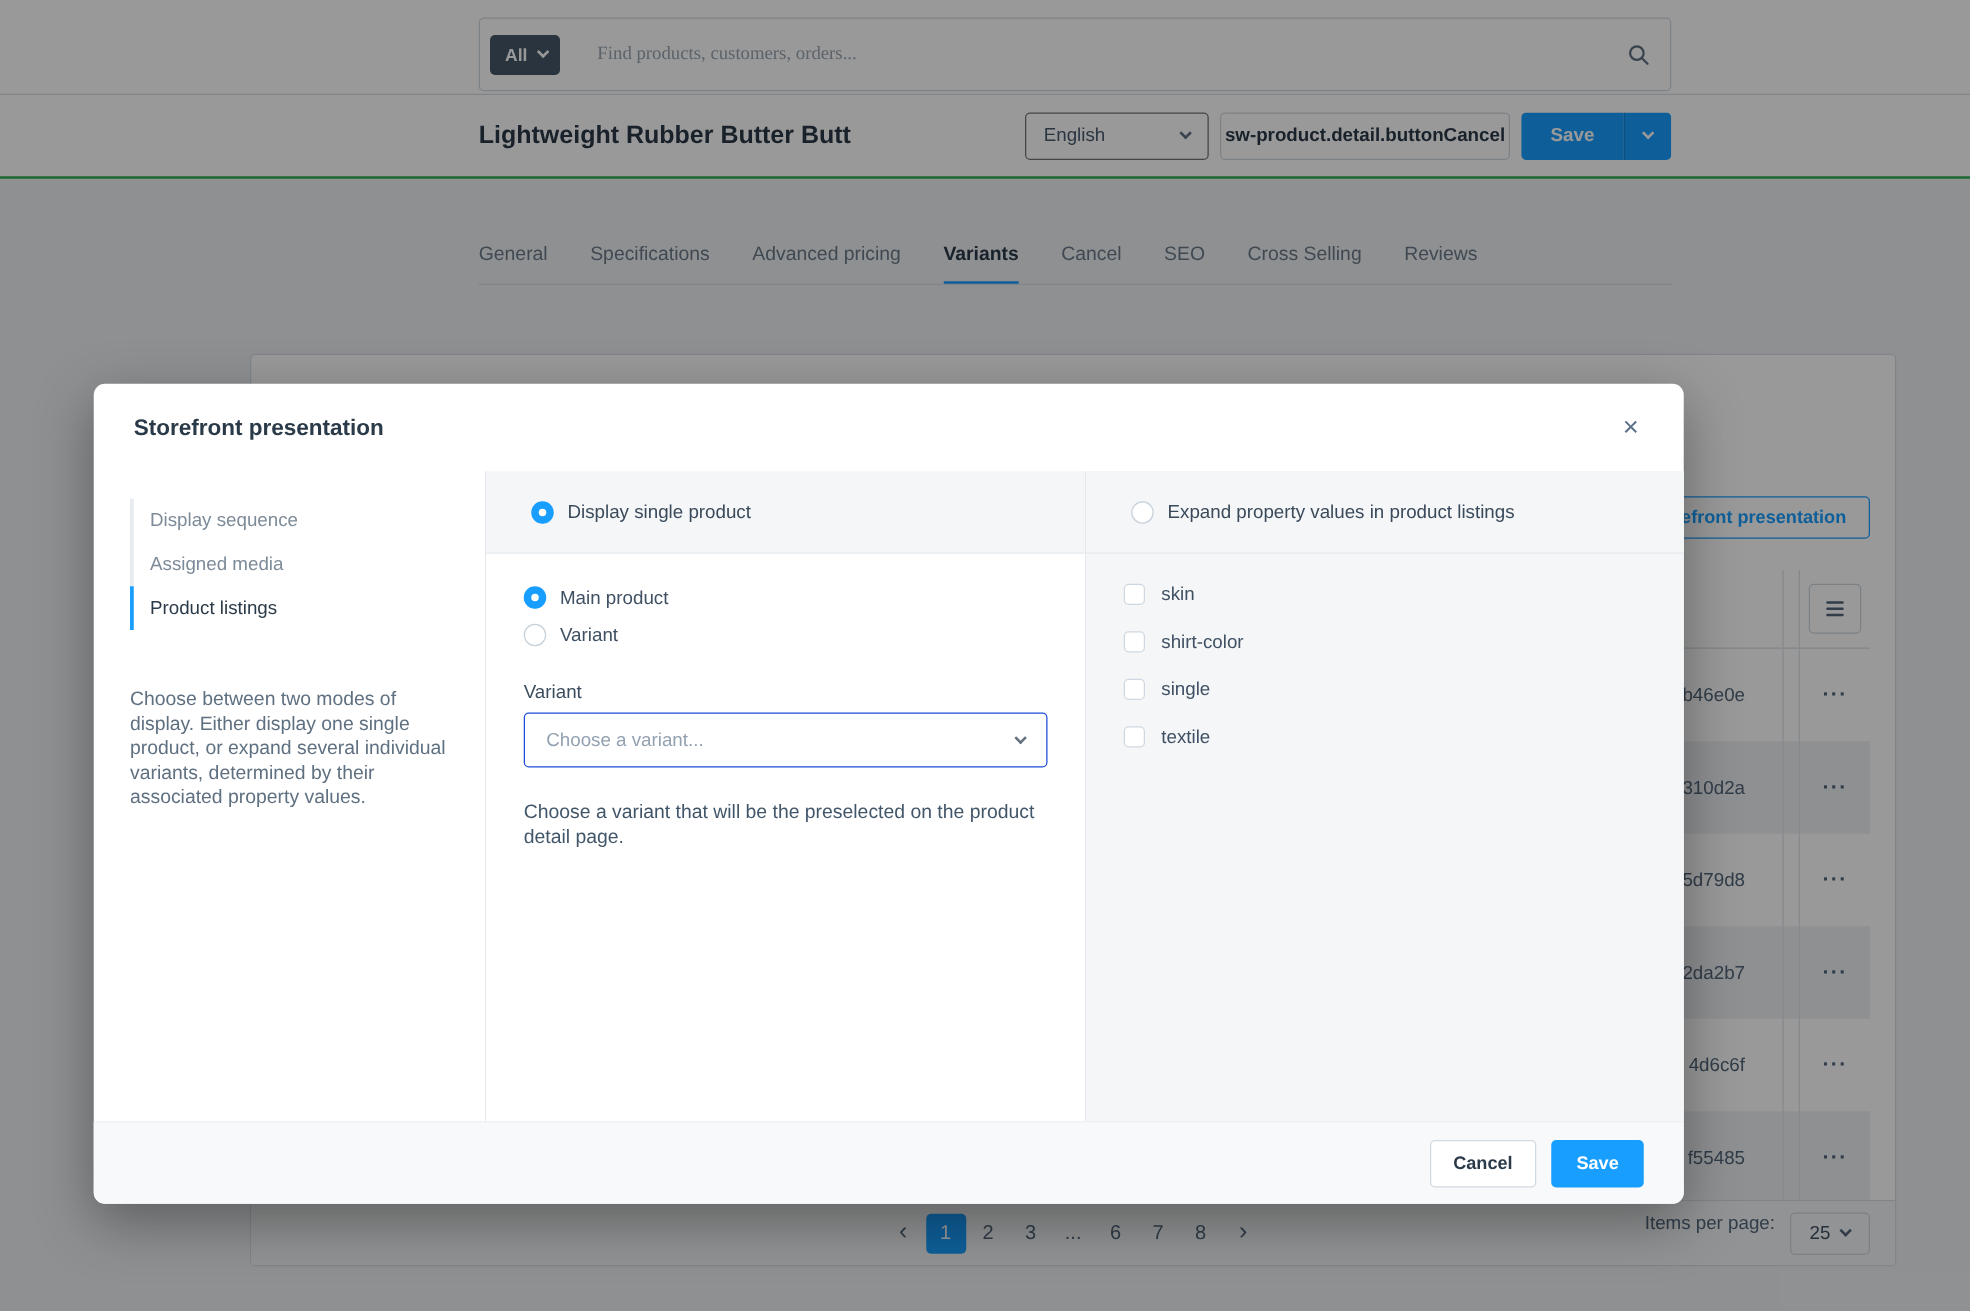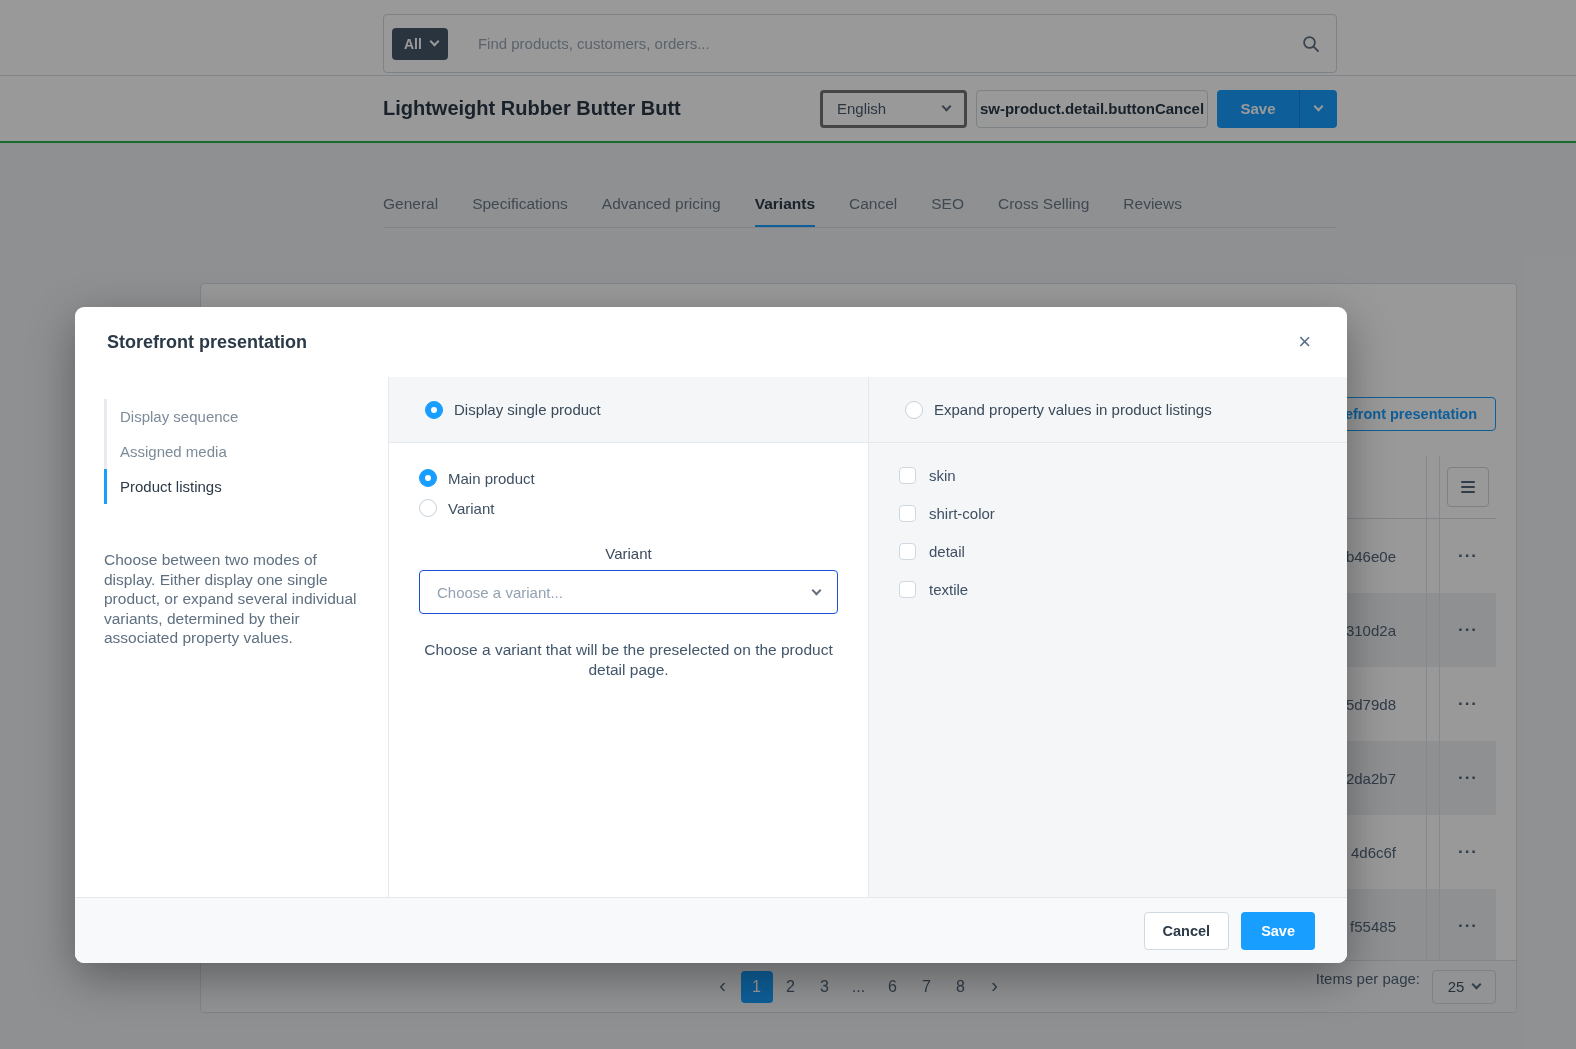--- a/index.html
+++ b/index.html
@@ -5,28 +5,28 @@
   * { margin:0; padding:0; box-sizing:border-box; }
   html,body { font-family:"Liberation Sans", sans-serif; }
   .stage { position:relative; width:1576px; height:1049px; background:#eef1f4; overflow:hidden; }
 
   
   .topbar { position:absolute; top:0; left:0; right:0; height:76px; background:#fff; border-bottom:1px solid #d8dee4; }
   .searchbar { position:absolute; left:383px; top:14px; width:954px; height:59px; border:1px solid #d1d9e0; border-radius:4px; background:#fff; display:flex; align-items:center; gap:30px; padding:0 16px 0 8px; }
   .scope-btn { height:32px; padding:0 10px 0 12px; background:#46586a; color:#fff; border:none; border-radius:4px; font-size:14px; font-weight:bold; display:flex; align-items:center; gap:9px; cursor:pointer; }
   .chev { width:7px; height:7px; border-right:2px solid currentColor; border-bottom:2px solid currentColor; transform:rotate(45deg); display:inline-block; position:relative; top:-2px; }
   .scope-btn .chev { color:#fff; }
-  .search-input { flex:1; border:none; outline:none; font-size:15px; color:#ef4444; background:transparent; }
+  .search-input { flex:1; border:none; outline:none; font-size:15px; color:#ef4444; background:transparent;font-family:Liberation Serif, serif; }
   .search-input::placeholder { color:#98a5b3; }
   .search-glass { flex:0 0 auto; display:flex; }
 
   .smartbar { position:absolute; top:76px; left:0; right:0; height:67px; background:#fff; border-bottom:2px solid #2fae52; display:flex; align-items:center; justify-content:space-between; padding:0 239px 0 383px; }
   .sb-title { font-size:20px; font-weight:bold; color:#2b3a48; }
   .sb-actions { display:flex; align-items:center; gap:9px; }
-  .lang-select { width:147px; height:38px; border:3px solid #737373; border-radius:4px; background:#fff; display:flex; align-items:center; justify-content:space-between; padding:0 14px; font-size:15px; color:#4a5b6d; cursor:pointer; }
+  .lang-select { width:147px; height:38px; border:1px solid #737373; border-radius:4px; background:#fff; display:flex; align-items:center; justify-content:space-between; padding:0 14px; font-size:15px; color:#4a5b6d; cursor:pointer; }
   .lang-select .chev { color:#5f7183; }
   .cancel-btn { width:232px; height:38px; border:1px solid #d1d9e0; border-radius:4px; background:#fff; font-size:15px; font-weight:600; color:#2b3a48; display:flex; align-items:center; justify-content:center; cursor:pointer; }
   .save-split { height:38px; border-radius:4px; overflow:hidden; display:flex; cursor:pointer; }
   .save-main { width:82px; background:#189eff; color:#fff; border:none; font-size:15px; font-weight:600; display:flex; align-items:center; justify-content:center; }
   .save-caret { width:38px; background:#189eff; border:none; border-left:1px solid rgba(0,0,0,0.15); display:flex; align-items:center; justify-content:center; }
   .save-caret .chev { color:#fff; }
 
   .tabsbar { position:absolute; top:143px; left:383px; width:954px; height:85px; display:flex; align-items:flex-end; gap:34px; border-bottom:1px solid #d8dee4; }
   .tab { font-size:15.5px; color:#6b7a88; padding-bottom:14px; cursor:pointer; }
   .tab.active { color:#2b3a48; font-weight:600; border-bottom:2px solid #189eff; padding-bottom:12px; }
@@ -64,21 +64,21 @@
   .modal-body { flex:1; display:flex; min-height:0; }
   .m-sidebar { flex:0 0 313px; padding:22px 26px 0 29px; }
   .m-nav { list-style:none; }
   .m-nav li { padding:9px 0 9px 13px; border-left:3px solid #e7ebef; font-size:15px; color:#7d8b99; cursor:pointer; }
   .m-nav li.active { border-left-color:#189eff; color:#2b3a48; }
   .m-desc { margin-top:46px; font-size:15.5px; line-height:19.5px; color:#5f7081; }
   .m-middle { flex:0 0 481px; border-left:1px solid #e5e9ed; border-right:1px solid #e5e9ed; display:flex; flex-direction:column; }
   .m-right { flex:1; background:#f4f6f8; display:flex; flex-direction:column; }
   .col-head { flex:0 0 66px; background:#f4f6f8; border-bottom:1px solid #e5e9ed; display:flex; align-items:center; gap:11px; padding-left:36px; }
   .col-head-label { font-size:15px; color:#3a4a5a; }
-  .col-body { flex:1;text-align:center; }
+  .col-body { flex:1; }
   .m-middle .col-body { background:#fff; padding:26px 30px 0 30px; }
   .m-right .col-body { padding:24px 0 0 30px; }
   .radio { width:18px; height:18px; border-radius:50%; border:1px solid #c7d1da; background:#fff; display:inline-block; flex:0 0 auto; position:relative; cursor:pointer; }
   .radio.checked { background:#189eff; border-color:#189eff; }
   .radio.checked::after { content:""; position:absolute; left:5px; top:5px; width:6px; height:6px; border-radius:50%; background:#fff; }
   .radio-row { display:flex; align-items:center; gap:11px; margin-bottom:12px; }
   .radio-row-label { font-size:15px; color:#3f5063; }
   .field-label { display:block; margin-top:28px; font-size:15px; color:#3b4c5d; }
   .select-box { margin-top:8px; height:44px; border:1px solid #1d4ed8; border-radius:4px; background:#fff; display:flex; align-items:center; justify-content:space-between; padding:0 17px; cursor:pointer; }
   .select-placeholder { font-size:15px; color:#93a1b0; }
@@ -273,21 +273,21 @@
           <div class="check-row">
             <span class="checkbox"></span>
             <span class="check-label">skin</span>
           </div>
           <div class="check-row">
             <span class="checkbox"></span>
             <span class="check-label">shirt-color</span>
           </div>
           <div class="check-row">
             <span class="checkbox"></span>
-            <span class="check-label">detail</span>
+            <span class="check-label">single</span>
           </div>
           <div class="check-row">
             <span class="checkbox"></span>
             <span class="check-label">textile</span>
           </div>
         </div>
       </div>
 
     </div>
 

